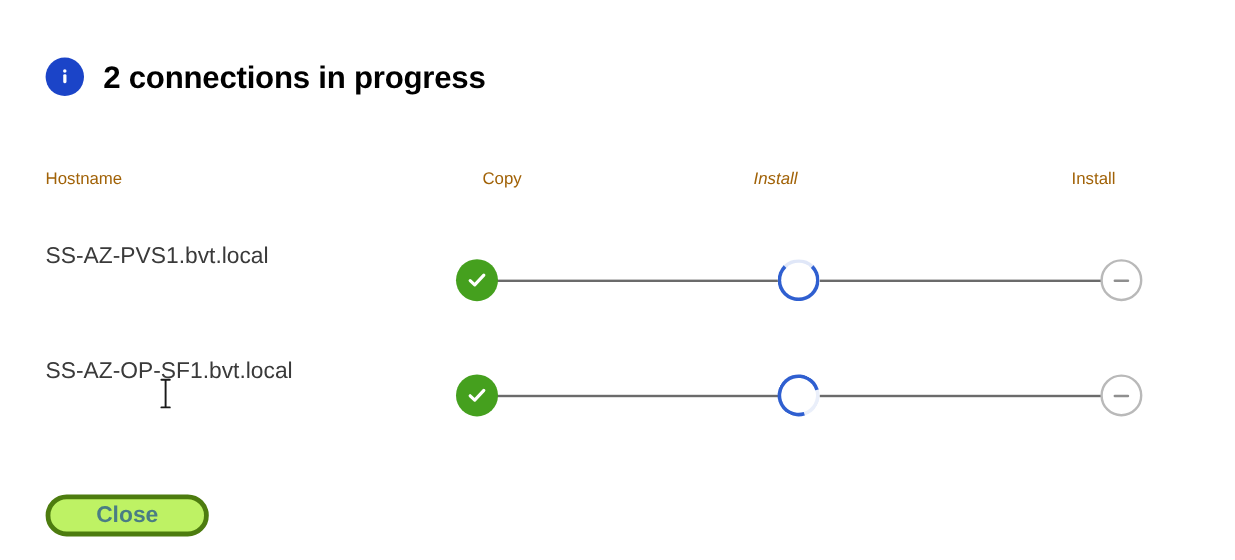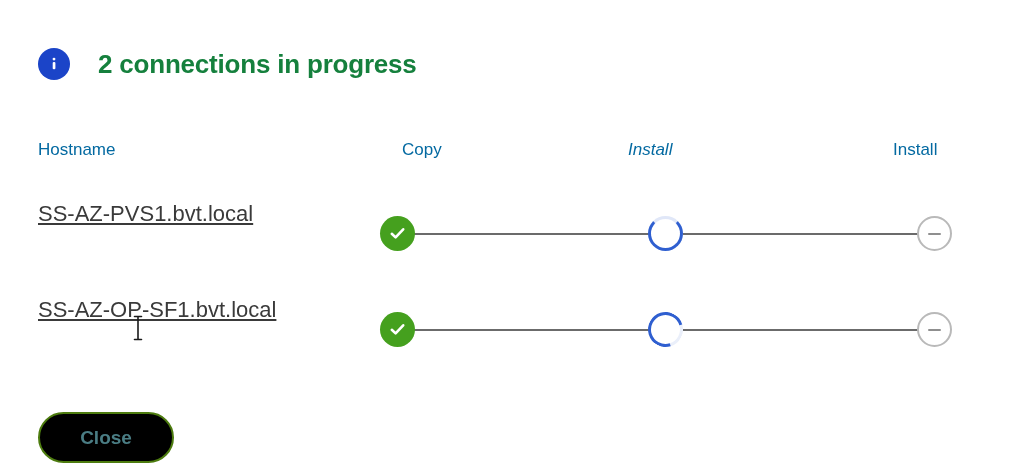--- a/index.html
+++ b/index.html
@@ -31,65 +31,64 @@
     height: 32px;
     border-radius: 50%;
     background: #1b44c8;
     display: flex;
     align-items: center;
     justify-content: center;
     flex: 0 0 auto;
   }
   .info-badge svg { display: block; }
   .header-title {
-    margin-left: 28px;
+    margin-left: 16px;
     font-size: 26px;
     font-weight: 600;
     letter-spacing: -0.2px;
-    color: #15803d;
+    color: #000000;
     white-space: nowrap;
   }
 
   
   .table {
     position: absolute;
     left: 0;
     top: 140px;
     width: 1029px;
   }
   .col-host   { position: absolute; left: 38px;  width: 300px; }
   .col-copy   { position: absolute; left: 381px; margin-left: 21px; }
   .col-install{ position: absolute; left: 628px; font-style: italic; }
   .col-register{ position: absolute; left: 893px; }
 
   .head-row {
     position: relative;
     height: 34px;
   }
   .col-head {
-    font-size: 17px;
-    color: #0369a1;
+    font-size: 14px;
+    color: #a16207;
     white-space: nowrap;
     top: 0;
   }
 
   .row {
     position: relative;
     height: 86px;
   }
   .hostname {
     position: absolute;
     left: 38px;
     top: 0;
     width: 250px;
-    font-size: 22px;
+    font-size: 19px;
     line-height: 31px;
     color: #3a3a3a;
     word-break: break-word;
-    text-decoration: underline;
   }
 
   
   .stepper {
     position: absolute;
     left: 380px;
     top: 18px;
     width: 572px;
     height: 36px;
   }
@@ -152,25 +151,25 @@
   .footer {
     position: absolute;
     left: 38px;
     top: 412px;
   }
   .close-button {
     display: inline-flex;
     align-items: center;
     justify-content: center;
     width: 136px;
-    height: 51px;
+    height: 35px;
     box-sizing: border-box;
-    border: 2px solid #4d7c0f;
+    border: 4px solid #4d7c0f;
     border-radius: 26px;
-    background: #000000;
+    background: #bef264;
     color: #4a7d84;
     font-family: "Liberation Sans", sans-serif;
     font-size: 19px;
     font-weight: 600;
     cursor: pointer;
     padding: 0;
   }
 
   
   .text-cursor {

